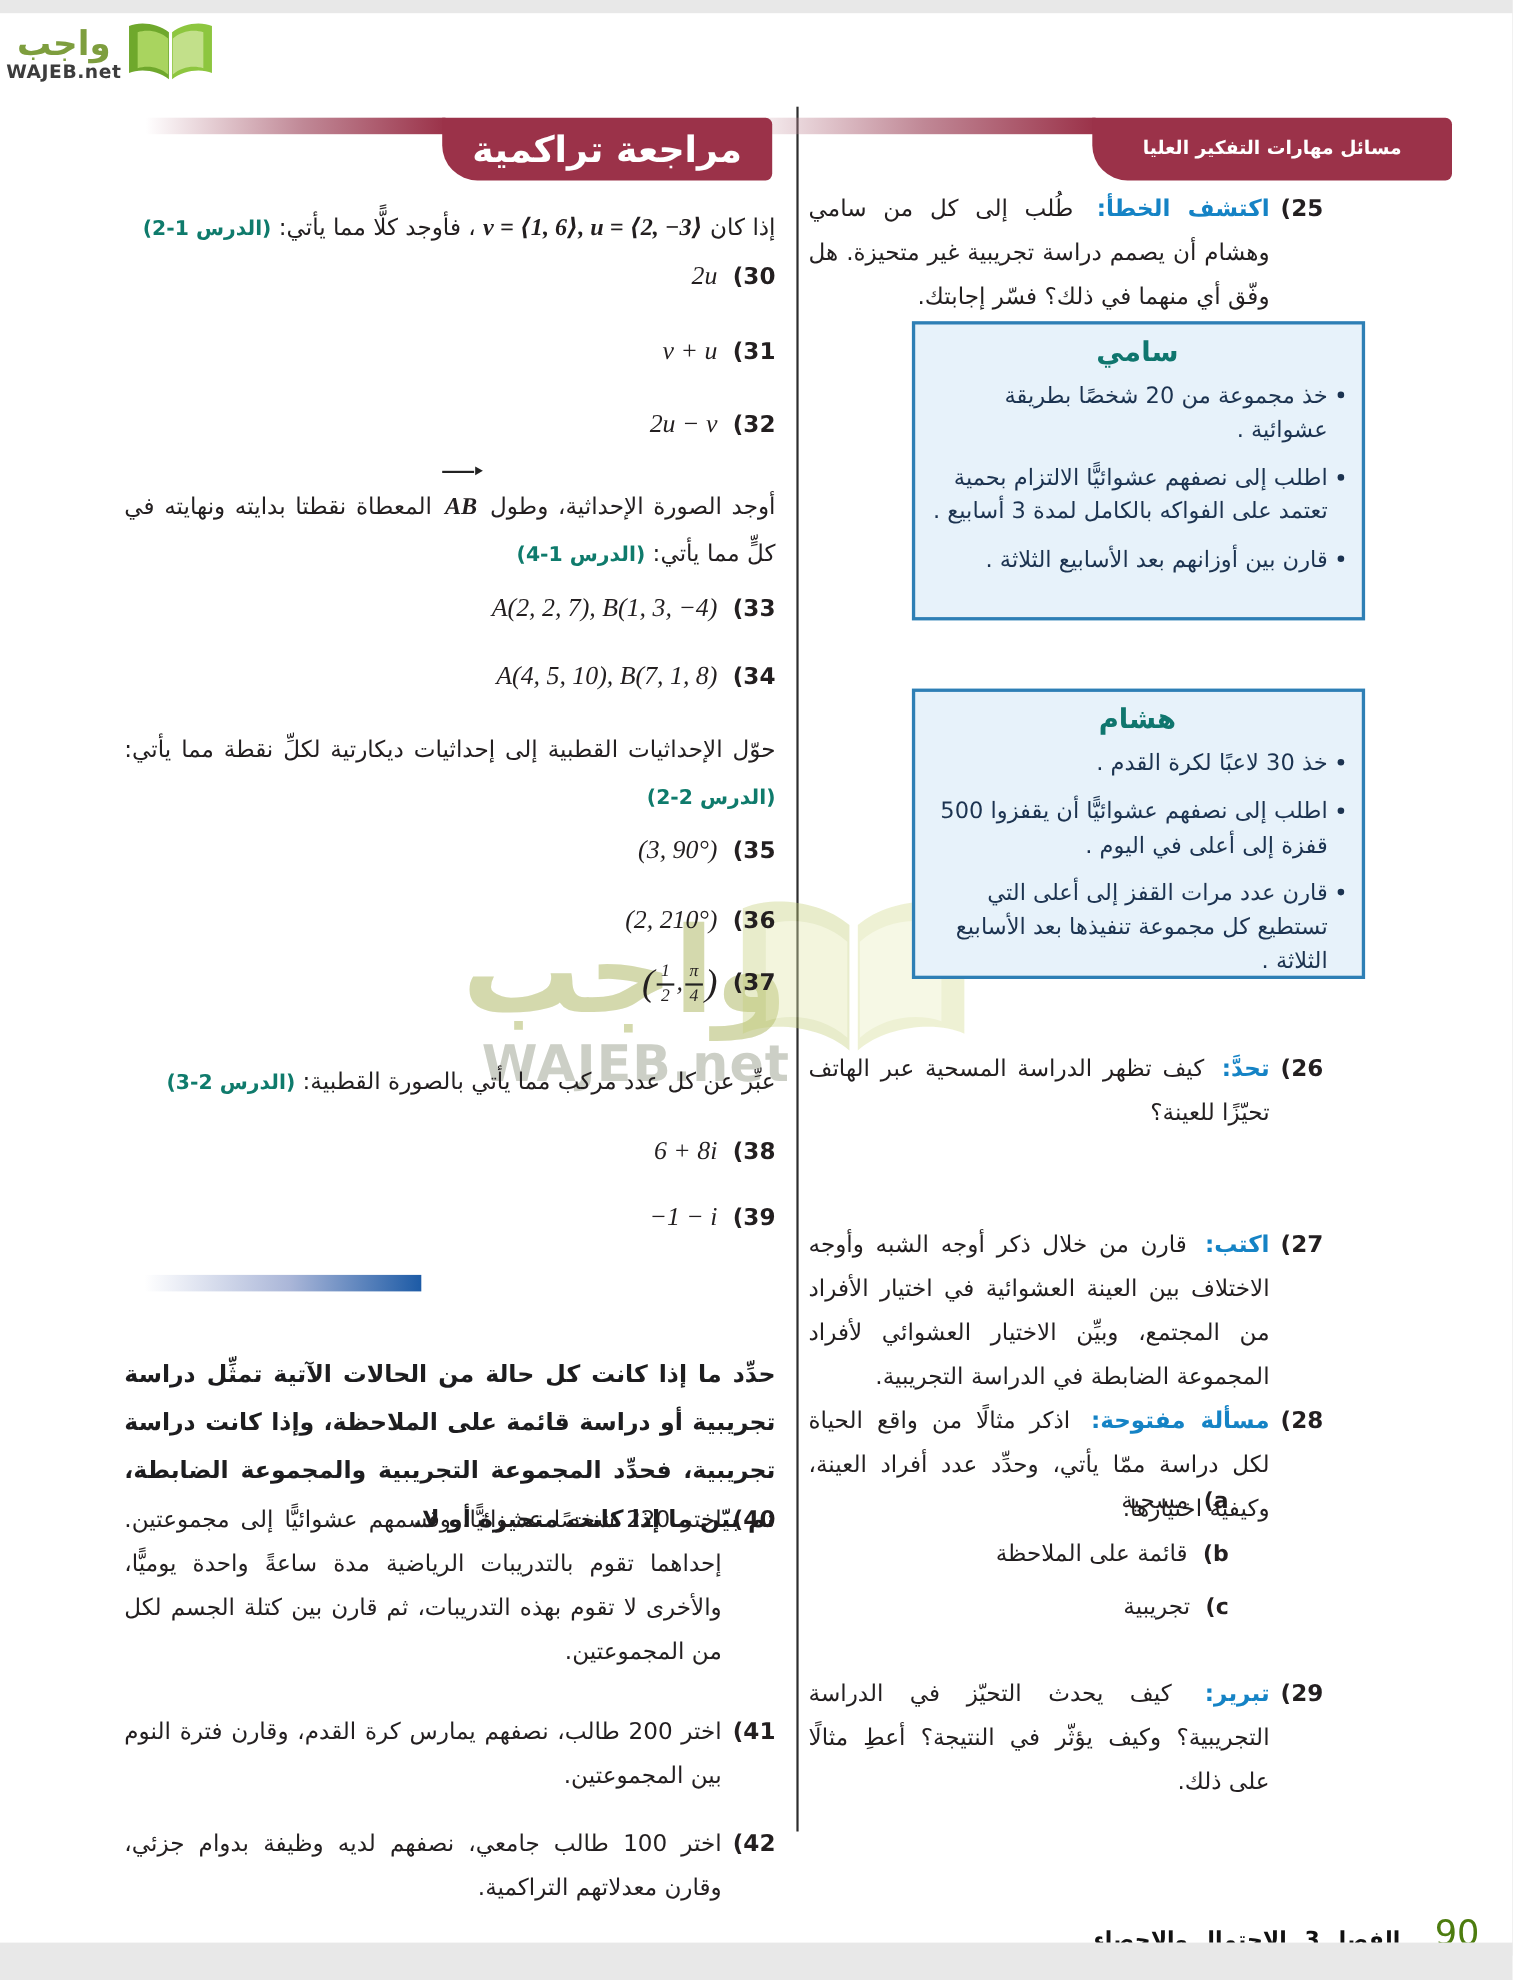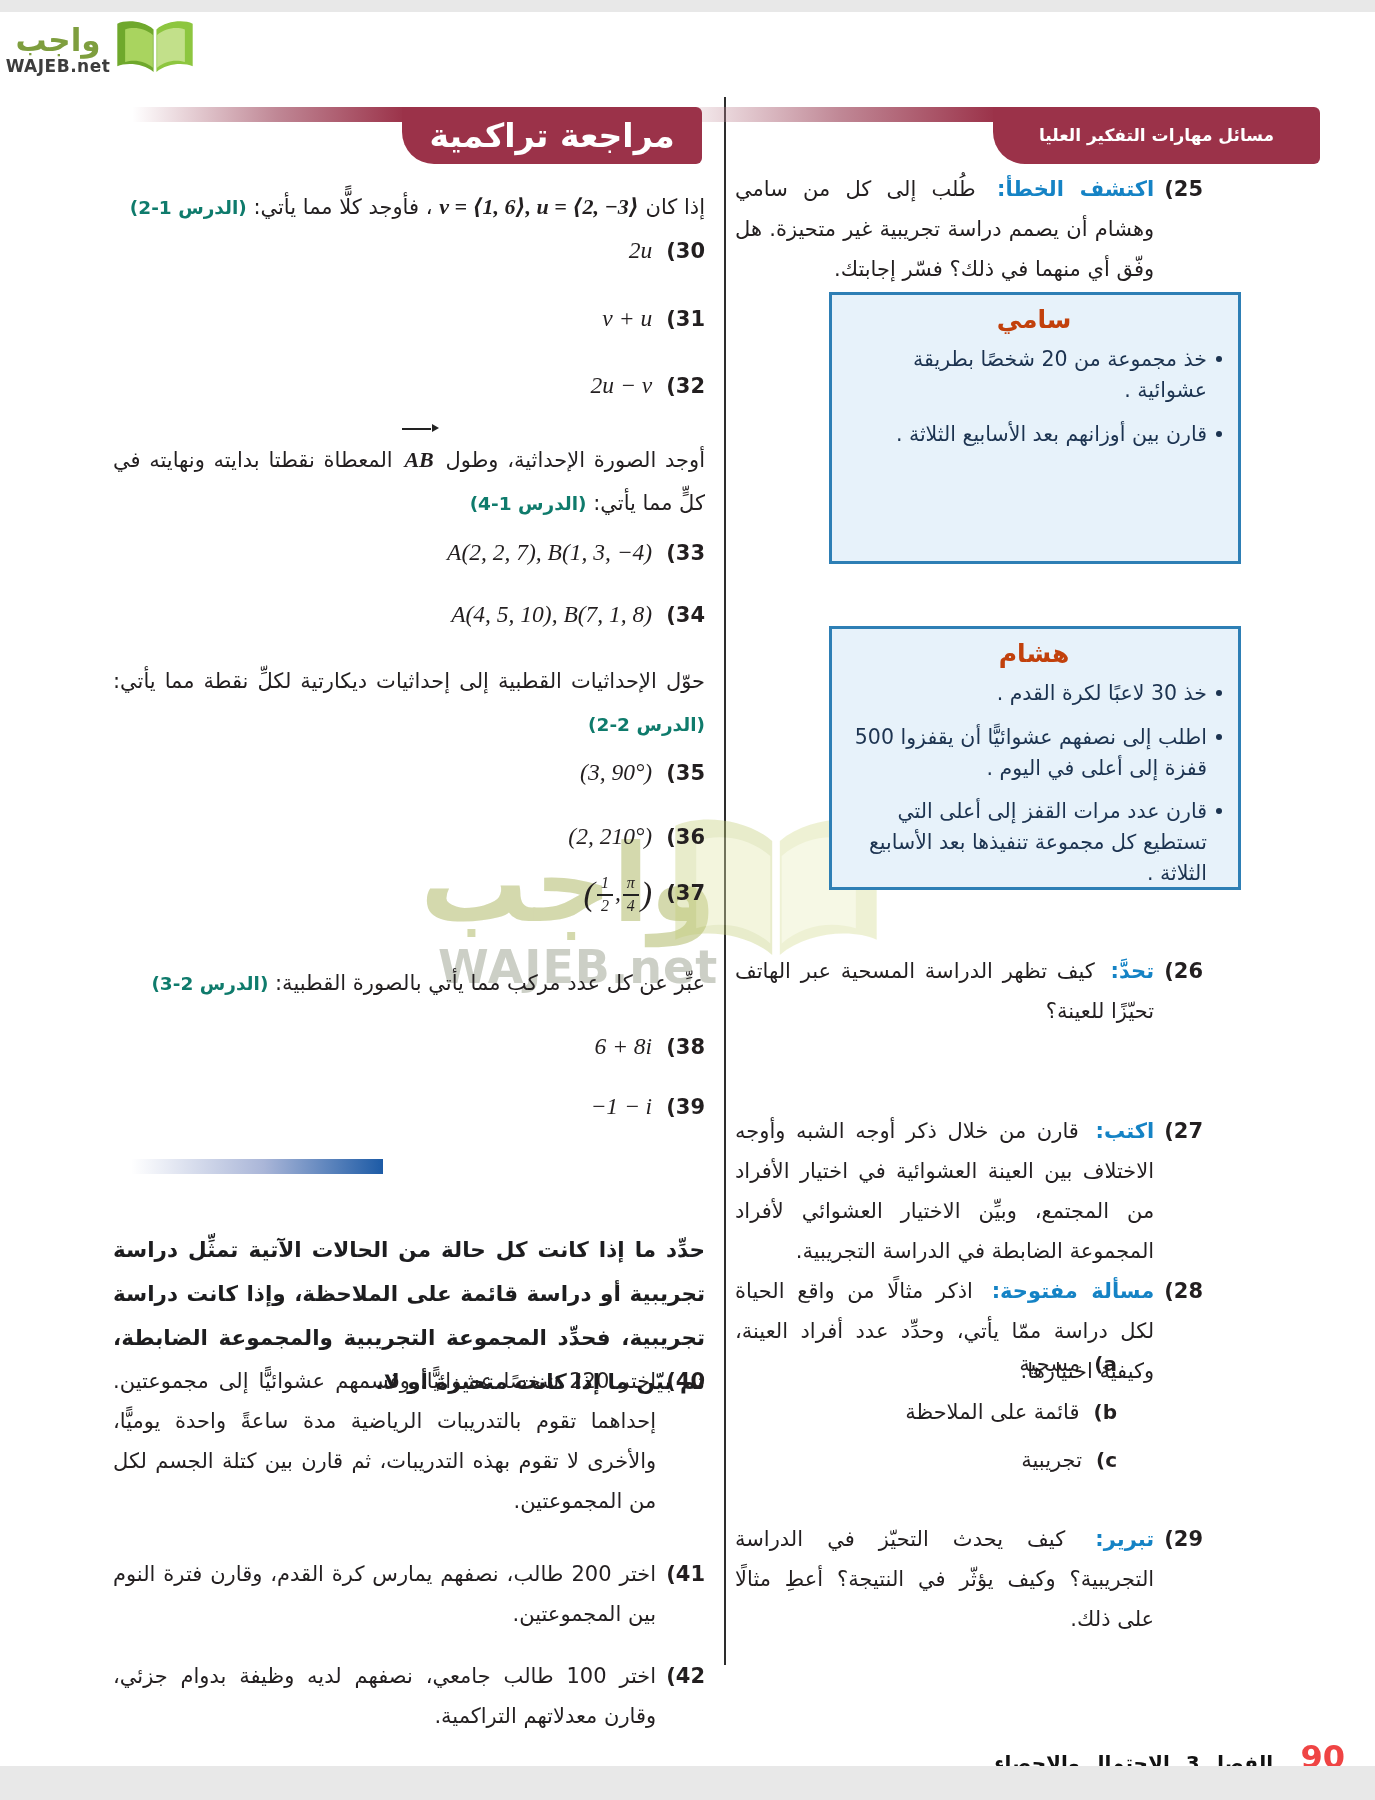--- a/index.html
+++ b/index.html
@@ -33,21 +33,21 @@
   .pnum { font-weight:bold; font-size:21px; flex-shrink:0; min-width:38px; line-height:1.9; }
   .ptext { font-size:21px; line-height:1.9; text-align:justify; }
   .plabel { color:#1583c5; font-weight:bold; margin-left:6px; }
   .sub { position:absolute; right:258px; display:flex; gap:14px; align-items:baseline; font-size:21px; z-index:2; }
   .slet { font-weight:bold; font-size:20px; }
   
   .study-box { position:absolute; left:829px; width:412px; box-sizing:border-box; z-index:3;
                background:#e7f2fa; border:3px solid #2e7fb5; padding:10px 16px 10px 14px; }
   .box-sami   { top:280px; height:272px; }
   .box-hisham { top:614px; height:264px; }
-  .box-title { text-align:center; color:#c2410c; font-weight:bold; font-size:25px; margin-bottom:10px; }
+  .box-title { text-align:center; color:#0f766e; font-weight:bold; font-size:25px; margin-bottom:10px; }
   .bullet { display:flex; gap:9px; color:#1c3350; font-size:20.5px; line-height:1.5; margin-bottom:13px; text-align:right; }
   .dot { flex-shrink:0; width:6px; height:6px; border-radius:50%; background:#1c3350; margin-top:12px; }
   
   .lpara { position:absolute; left:113px; width:592px; font-size:21px; line-height:2.05; text-align:justify; z-index:2; }
   .lpara.bold { font-weight:bold; font-size:21.5px; color:#1d1d1f; }
   .lref { color:#0f7b6c; font-weight:bold; font-size:18.5px; white-space:nowrap; }
   .litem { position:absolute; left:113px; width:592px; display:flex; gap:14px; align-items:baseline;
            justify-content:flex-start; z-index:2; }
   .lmath { font-family:"Liberation Serif","DejaVu Serif",serif; font-style:italic; font-size:23.5px;
            direction:ltr; unicode-bidi:isolate; }
@@ -63,21 +63,21 @@
   .frac .fn { display:block; border-bottom:2px solid #222; padding:0 4px 1px; }
   .frac .fd { display:block; padding-top:1px; }
   .bigp { font-size:34px; font-weight:400; vertical-align:middle; line-height:1; }
   
   .wm-ar { position:absolute; left:420px; top:818px; font-size:108px; font-weight:bold;
            color:#aab45e; opacity:.5; z-index:1; line-height:1; }
   .wm-en { position:absolute; left:438px; top:928px; font-size:46px; font-weight:bold; letter-spacing:1px;
            color:#9aa08e; opacity:.5; direction:ltr; z-index:1; }
   .wm-book { position:absolute; left:662px; top:778px; width:228px; height:212px; opacity:.38; z-index:1; }
   
-  .footer-page { position:absolute; right:30px; top:1726px; font-size:32px; font-weight:bold; color:#ef4444; z-index:2; }
+  .footer-page { position:absolute; right:30px; top:1726px; font-size:32px; font-weight:normal; color:#4d7c0f; z-index:2; }
   .footer-chapter { position:absolute; right:102px; top:1739px; font-size:20px; font-weight:bold; color:#111;
                     display:flex; gap:16px; z-index:2; }
 </style>
 </head>
 <body>
 
 <div class="page">
 
   <div class="logo">
     <div class="logo-text">
@@ -118,20 +118,24 @@
   </div>
 
   <div class="study-box box-sami">
     <div class="box-title">سامي</div>
     <div class="bullet">
         <span class="dot"></span>
         <span>خذ مجموعة من 20 شخصًا بطريقة عشوائية .</span>
       </div>
     <div class="bullet">
         <span class="dot"></span>
+        <span>اطلب إلى نصفهم عشوائيًّا الالتزام بحمية تعتمد على الفواكه بالكامل لمدة 3 أسابيع .</span>
+      </div>
+    <div class="bullet">
+        <span class="dot"></span>
         <span>قارن بين أوزانهم بعد الأسابيع الثلاثة .</span>
       </div>
   </div>
 
   <div class="study-box box-hisham">
     <div class="box-title">هشام</div>
     <div class="bullet">
         <span class="dot"></span>
         <span>خذ 30 لاعبًا لكرة القدم .</span>
       </div>

